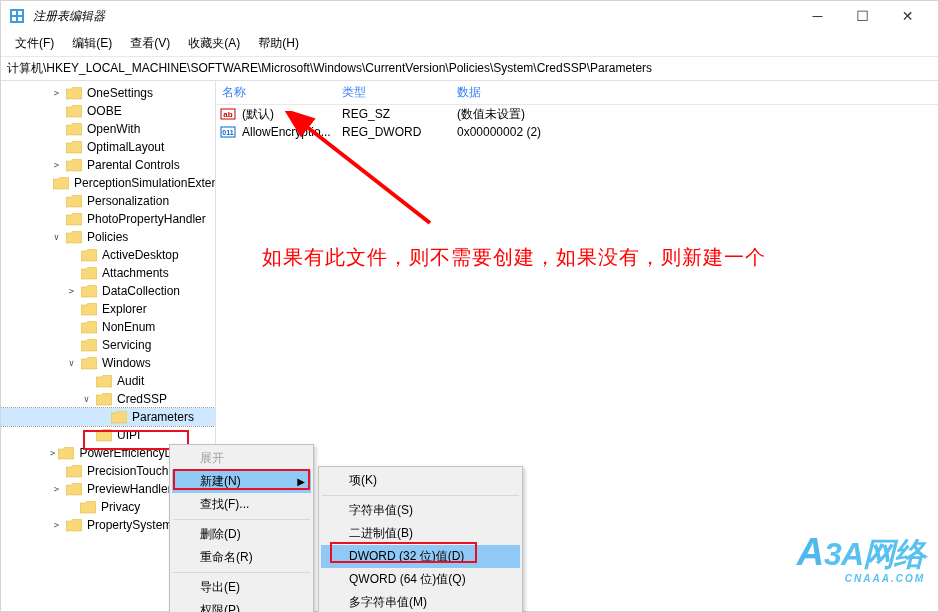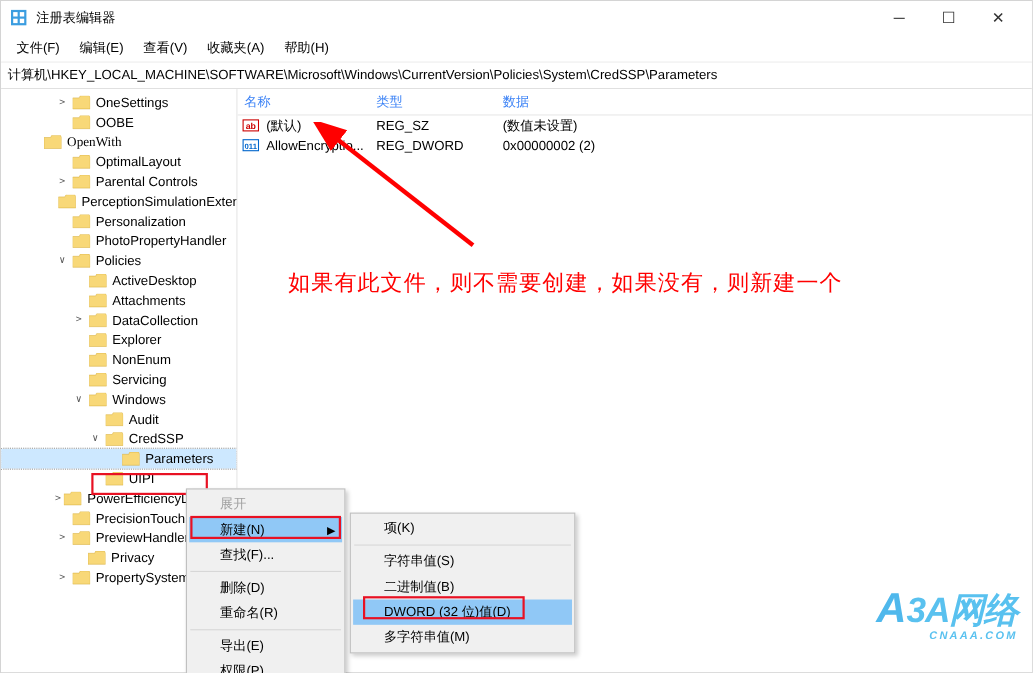--- a/index.html
+++ b/index.html
@@ -8,21 +8,21 @@
       font-size: 12px;
       background: #fff;
       width: 939px;
       height: 612px;
       position: relative;
       overflow: hidden;
     }
     .window { width: 100%; height: 100%; border: 1px solid #d4d4d4; background: #fff; display: flex; flex-direction: column; }
     .titlebar { height: 30px; display: flex; align-items: center; padding: 0 8px; background: #fff; }
     .titlebar .app-icon { width: 16px; height: 16px; margin-right: 8px; }
-    .titlebar .title { flex: 1; font-size: 12px; }
+    .titlebar .title { flex: 1; font-size: 12px; font-style: italic; }
     .winbtns { display: flex; margin-left: auto; }
     .winbtn { width: 45px; height: 30px; display: flex; align-items: center; justify-content: center; font-size: 14px; color: #333; }
     .menubar { display: flex; padding: 2px 6px; gap: 2px; background: #fff; border-bottom: 1px solid #e8e8e8; }
     .menuitem { padding: 2px 8px; color: #000; }
     .addressbar { padding: 3px 6px; border-bottom: 1px solid #e0e0e0; background: #fff; font-size: 12px; color: #000; }
     .body { flex: 1; display: flex; min-height: 0; }
     .tree { width: 215px; border-right: 1px solid #e0e0e0; overflow: hidden; background: #fff; position: relative; padding-top: 3px;}
     .tree-row { display: flex; align-items: center; height: 18px; padding: 0 2px 0 4px; white-space: nowrap; }
     .tree-row.sel { background: #cde8ff; outline: 1px dotted #999; }
     .exp { width: 13px; text-align: center; color: #555; font-size: 9px; font-family: monospace; display:inline-block;}
@@ -99,21 +99,21 @@
         </div>
         <div class="tree-row" style="padding-left: 49px;">
           <span class="exp"></span>
           <span class="folder">
             <svg width="16" height="13">
               <path d="M0 2 L6 2 L7 0 L15 0 L16 2 L16 12 L0 12 Z" fill="#f8d878" stroke="#d8b040" stroke-width="0.5"></path>
             </svg>
           </span>
           <span class="tree-label">OOBE</span>
         </div>
-        <div class="tree-row" style="padding-left: 23px; font-family: Liberation Serif, serif;">
+        <div class="tree-row" style="padding-left: 49px;">
           <span class="exp"></span>
           <span class="folder">
             <svg width="16" height="13">
               <path d="M0 2 L6 2 L7 0 L15 0 L16 2 L16 12 L0 12 Z" fill="#f8d878" stroke="#d8b040" stroke-width="0.5"></path>
             </svg>
           </span>
           <span class="tree-label">OpenWith</span>
         </div>
         <div class="tree-row" style="padding-left: 49px;">
           <span class="exp"></span>
@@ -392,20 +392,23 @@
   <div class="ctx-item">
       <span>字符串值(S)</span>
     </div>
   <div class="ctx-item">
       <span>二进制值(B)</span>
     </div>
   <div class="ctx-item hilite">
       <span>DWORD (32 位)值(D)</span>
     </div>
   <div class="ctx-item">
+      <span>QWORD (64 位)值(Q)</span>
+    </div>
+  <div class="ctx-item">
       <span>多字符串值(M)</span>
     </div>
 </div>
 <div class="redbox" style="left:330px;top:542px;width:147px;height:21px;"></div>
 
 <div class="watermark">
   <span style="font-size:38px;color:#4fb8ec;font-style:italic;">A</span><span class="big">3A网络</span>
   <span class="small">CNAAA.COM</span>
 </div>
 

